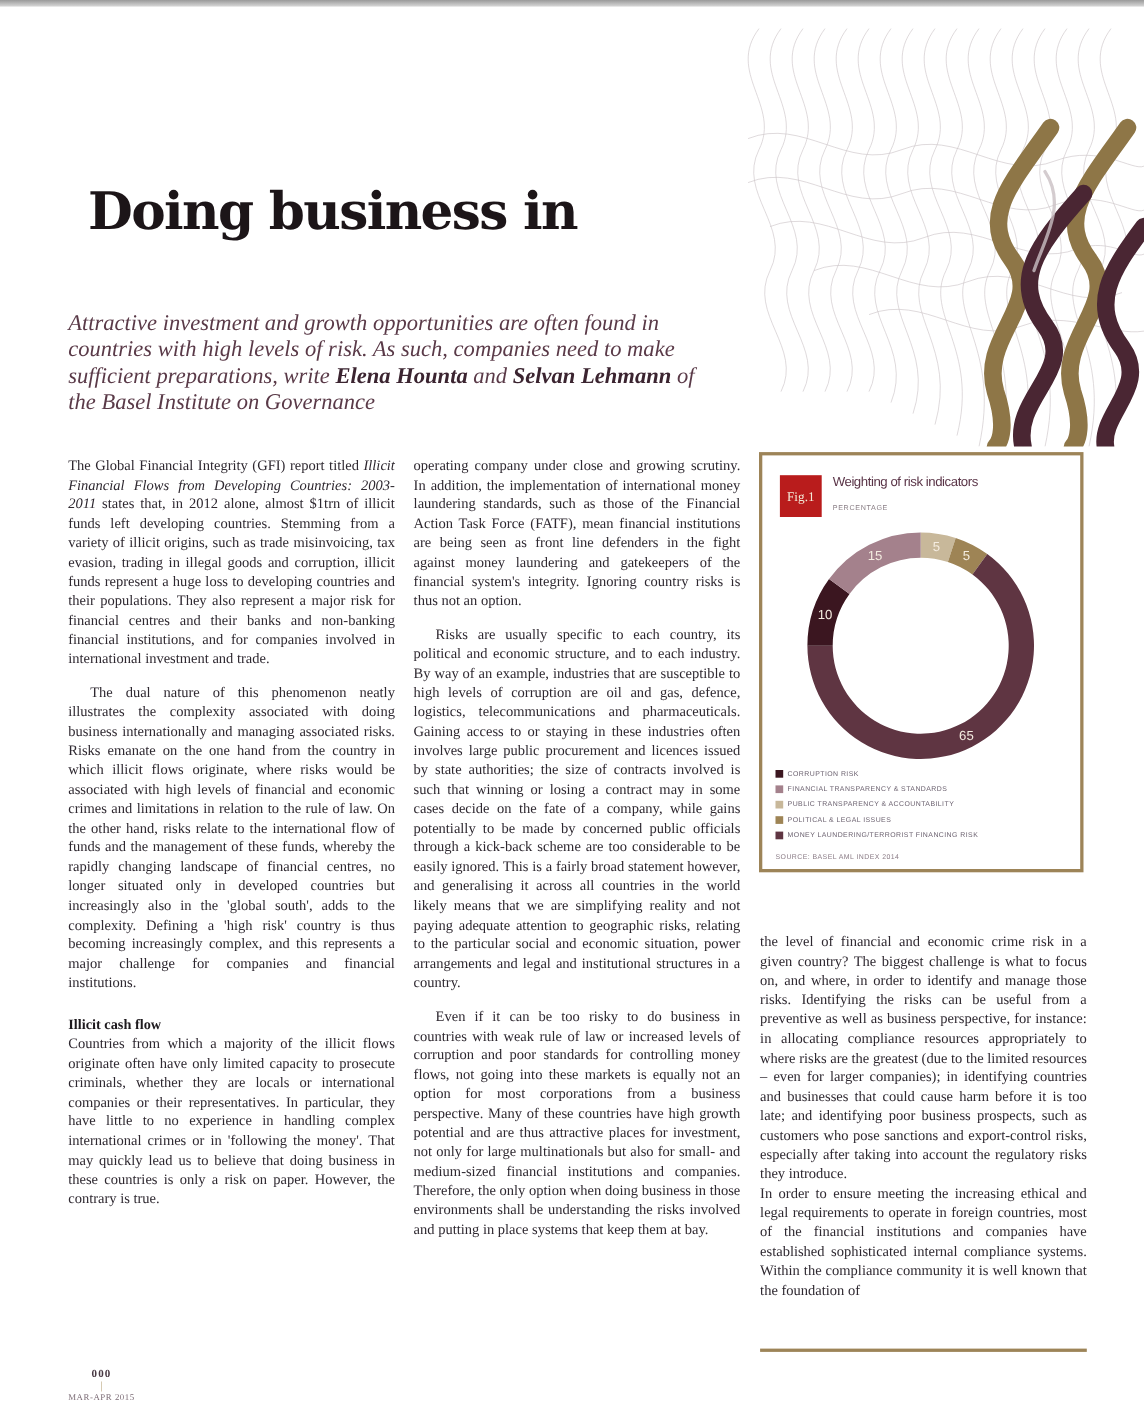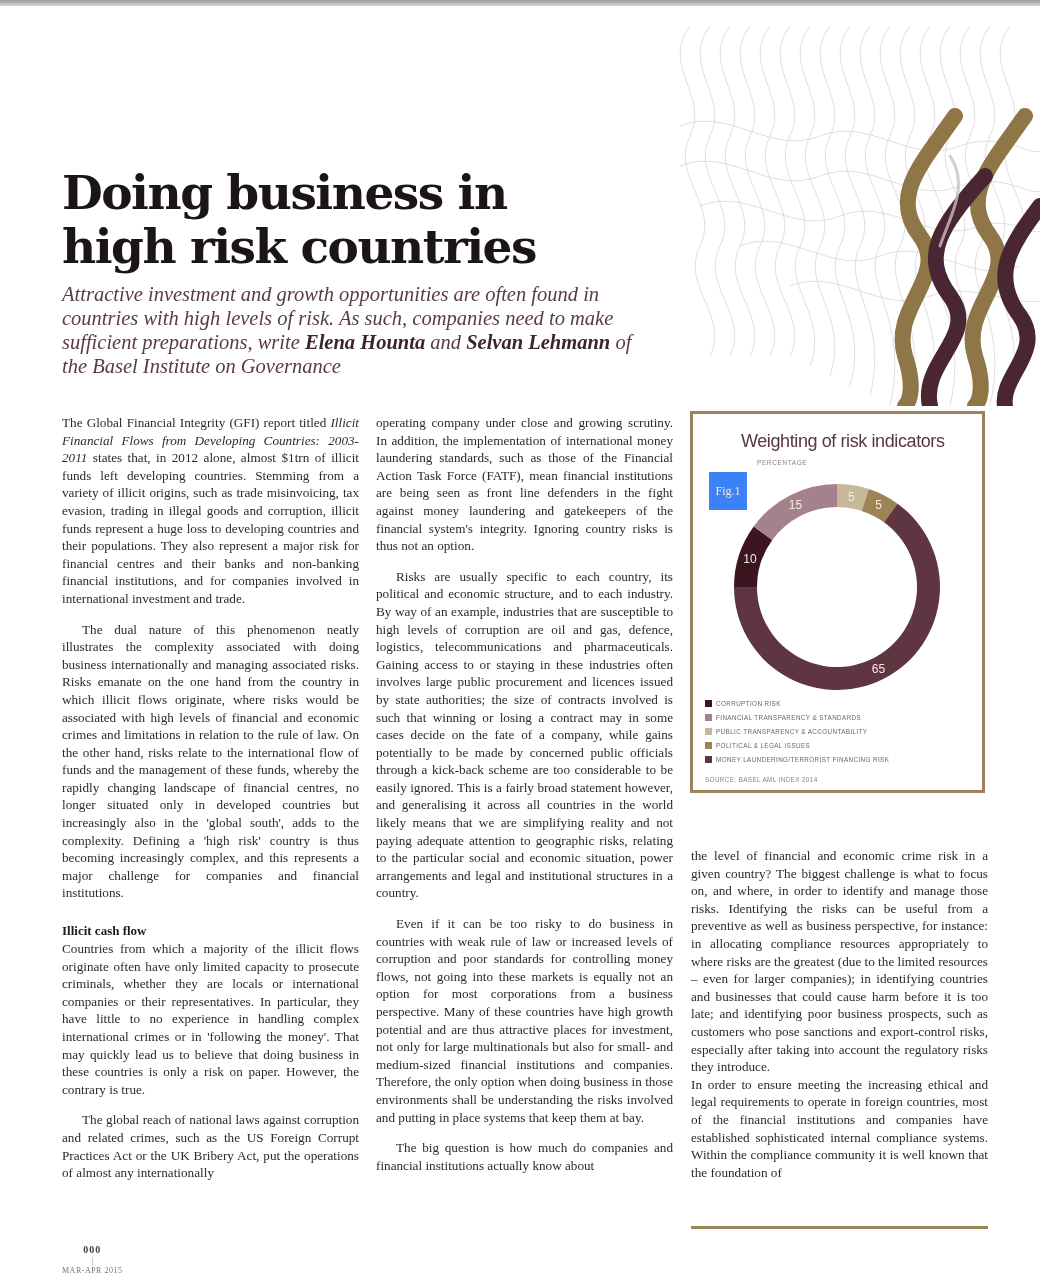--- a/index.html
+++ b/index.html
@@ -4,21 +4,21 @@
   <style>
     * { margin: 0; padding: 0; box-sizing: border-box; }
     html, body { width: 1040px; height: 1282px; background: #ffffff; overflow: hidden; }
     body { position: relative; font-family: "DejaVu Serif", serif; color: #2a2228; }
 
     .top-rule { position: absolute; left: 0; top: 0; width: 1040px; height: 6px;
       background: linear-gradient(#9a9a9a, #d8d8d8); }
 
     .decor { position: absolute; left: 650px; top: 6px; width: 390px; height: 400px; }
 
-    .headline { position: absolute; left: 62px; top: 166px; width: 600px;
+    .headline { position: absolute; left: 80px; top: 166px; width: 600px;
       font-family: "DejaVu Serif", serif; font-weight: bold; font-size: 47px;
       line-height: 54px; color: #1c1518; letter-spacing: -1.5px; }
     .headline span { display: block; }
 
     .standfirst { position: absolute; left: 62px; top: 282px; width: 590px;
       font-family: "Liberation Serif", serif; font-style: italic; font-size: 20.5px;
       line-height: 24px; color: #5a3a48; }
     .standfirst b { font-weight: bold; color: #3b2430; }
 
     .col { position: absolute; top: 414px; width: 297px;
@@ -28,24 +28,24 @@
     .col p.indent { text-indent: 20px; margin-top: 13px; }
     .col1 { left: 62px; }
     .col2 { left: 376px; }
     .col3 { left: 691px; top: 847px; }
     .col h3 { font-family: "Liberation Serif", serif; font-weight: bold; font-size: 13px;
       line-height: 18px; margin-top: 16px; color: #1e1a1e; }
 
     .figbox { position: absolute; left: 690px; top: 411px; width: 295px; height: 382px;
       border: 3px solid #9d8458; background: #fff; }
     .fig-badge { position: absolute; left: 16px; top: 18px; width: 38px; height: 38px;
-      background: #3b82f6; color: #f3ead8; font-family: "Liberation Serif", serif;
-      font-size: 12px; display: flex; align-items: center; justify-content: center; margin-top: 40px; }
-    .fig-title { position: absolute; left: 48px; top: 17px; font-family: "Liberation Sans", sans-serif;
-      font-size: 18px; color: #5a3447; letter-spacing: -0.4px; }
+      background: #b91c1c; color: #f3ead8; font-family: "Liberation Serif", serif;
+      font-size: 12px; display: flex; align-items: center; justify-content: center; }
+    .fig-title { position: absolute; left: 64px; top: 17px; font-family: "Liberation Sans", sans-serif;
+      font-size: 12px; color: #5a3447; letter-spacing: -0.4px; }
     .fig-sub { position: absolute; left: 64px; top: 45px; font-family: "Liberation Sans", sans-serif;
       font-size: 6.5px; color: #8a7f86; letter-spacing: 0.6px; }
     .donut { position: absolute; left: 14px; top: 68px; width: 260px; height: 210px; }
     .legend { position: absolute; left: 12px; top: 282px; font-family: "Liberation Sans", sans-serif;
       font-size: 6.3px; color: #6c6270; letter-spacing: 0.4px; }
     .legend-item { display: flex; align-items: center; height: 14px; }
     .swatch { width: 7px; height: 7px; margin-right: 4px; flex: none; }
     .fig-source { margin-top: 10px; font-size: 6.3px; color: #8b7c86; }
 
     .bottom-rule { position: absolute; left: 691px; top: 1226px; width: 297px; height: 3px;
@@ -91,38 +91,35 @@
     <path d="M305 110 C270 160 240 190 270 230 C300 270 240 300 255 350 C265 380 260 395 255 400" stroke="#8e7647" stroke-width="16"></path>
     <path d="M375 110 C340 160 310 190 340 230 C370 270 310 300 325 350 C335 380 330 395 325 400" stroke="#8e7647" stroke-width="16"></path>
     <path d="M335 170 C290 220 270 250 300 290 C330 330 270 355 280 400" stroke="#4a2633" stroke-width="16"></path>
     <path d="M390 200 C360 240 340 270 370 310 C395 345 350 370 355 400" stroke="#4a2633" stroke-width="16"></path>
     <path d="M300 150 C320 180 300 210 290 240" stroke="#c9bfc3" stroke-width="3" opacity="0.8"></path>
   </g>
 </svg>
 
 <h1 class="headline">
   <span>Doing business in</span>
-  <span>high risk countries</span>
 </h1>
 
 <p class="standfirst"><span>Attractive investment and growth opportunities are often found in countries with high levels of risk. As such, companies need to make sufficient preparations, write </span><b>Elena Hounta</b><span> and </span><b>Selvan Lehmann</b><span> of the Basel Institute on Governance</span></p>
 
 <div class="col col1">
   <p><span>The Global Financial Integrity (GFI) report titled </span><i>Illicit Financial Flows from Developing Countries: 2003-2011</i><span> states that, in 2012 alone, almost $1trn of illicit funds left developing countries. Stemming from a variety of illicit origins, such as trade misinvoicing, tax evasion, trading in illegal goods and corruption, illicit funds represent a huge loss to developing countries and their populations. They also represent a major risk for financial centres and their banks and non-banking financial institutions, and for companies involved in international investment and trade.</span></p>
   <p class="indent">The dual nature of this phenomenon neatly illustrates the complexity associated with doing business internationally and managing associated risks. Risks emanate on the one hand from the country in which illicit flows originate, where risks would be associated with high levels of financial and economic crimes and limitations in relation to the rule of law. On the other hand, risks relate to the international flow of funds and the management of these funds, whereby the rapidly changing landscape of financial centres, no longer situated only in developed countries but increasingly also in the 'global south', adds to the complexity. Defining a 'high risk' country is thus becoming increasingly complex, and this represents a major challenge for companies and financial institutions.</p>
   <h3 style="margin-top:20px;">Illicit cash flow</h3>
   <p>Countries from which a majority of the illicit flows originate often have only limited capacity to prosecute criminals, whether they are locals or international companies or their representatives. In particular, they have little to no experience in handling complex international crimes or in 'following the money'. That may quickly lead us to believe that doing business in these countries is only a risk on paper. However, the contrary is true.</p>
-  <p class="indent">The global reach of national laws against corruption and related crimes, such as the US Foreign Corrupt Practices Act or the UK Bribery Act, put the operations of almost any internationally</p>
 </div>
 
 <div class="col col2">
   <p>operating company under close and growing scrutiny. In addition, the implementation of international money laundering standards, such as those of the Financial Action Task Force (FATF), mean financial institutions are being seen as front line defenders in the fight against money laundering and gatekeepers of the financial system's integrity. Ignoring country risks is thus not an option.</p>
   <p class="indent">Risks are usually specific to each country, its political and economic structure, and to each industry. By way of an example, industries that are susceptible to high levels of corruption are oil and gas, defence, logistics, telecommunications and pharmaceuticals. Gaining access to or staying in these industries often involves large public procurement and licences issued by state authorities; the size of contracts involved is such that winning or losing a contract may in some cases decide on the fate of a company, while gains potentially to be made by concerned public officials through a kick-back scheme are too considerable to be easily ignored. This is a fairly broad statement however, and generalising it across all countries in the world likely means that we are simplifying reality and not paying adequate attention to geographic risks, relating to the particular social and economic situation, power arrangements and legal and institutional structures in a country.</p>
   <p class="indent">Even if it can be too risky to do business in countries with weak rule of law or increased levels of corruption and poor standards for controlling money flows, not going into these markets is equally not an option for most corporations from a business perspective. Many of these countries have high growth potential and are thus attractive places for investment, not only for large multinationals but also for small- and medium-sized financial institutions and companies. Therefore, the only option when doing business in those environments shall be understanding the risks involved and putting in place systems that keep them at bay.</p>
-  <p class="indent">The big question is how much do companies and financial institutions actually know about</p>
 </div>
 
 <div class="figbox">
   <div class="fig-badge">Fig.1</div>
   <div class="fig-title">Weighting of risk indicators</div>
   <div class="fig-sub">PERCENTAGE</div>
   <svg class="donut" id="donut" viewBox="0 0 260 210">
       <path d="M130 2 A103 103 0 0 1 161.8287504206196 7.041178821599189 L154.72135954999578 28.915478696387723 A80 80 0 0 0 130 25 Z" fill="#c8b89a"></path>
       <text x="144.31375355118112" y="18.62651683554489" text-anchor="middle" font-family="Liberation Sans, sans-serif" font-size="12" fill="#f4ece0">5</text>
       <path d="M161.8287504206196 7.041178821599189 A103 103 0 0 1 190.54188098612474 21.671249579380415 L177.02282018339787 40.278640450004204 A80 80 0 0 0 154.72135954999578 28.915478696387723 Z" fill="#9e8455"></path>

